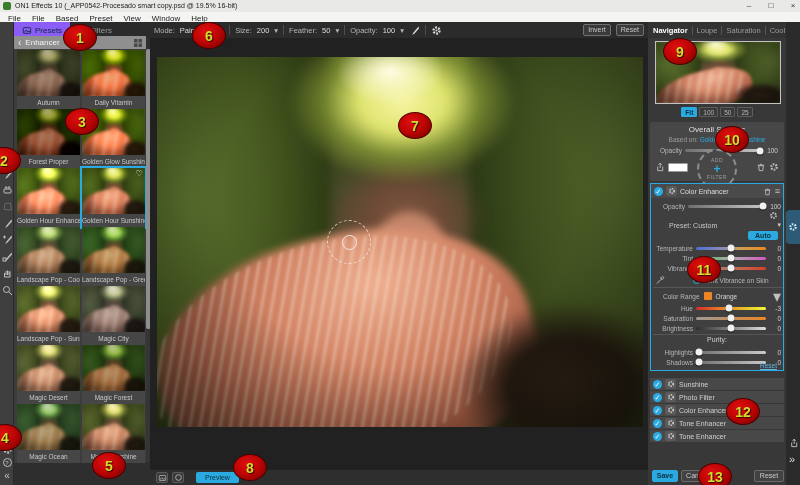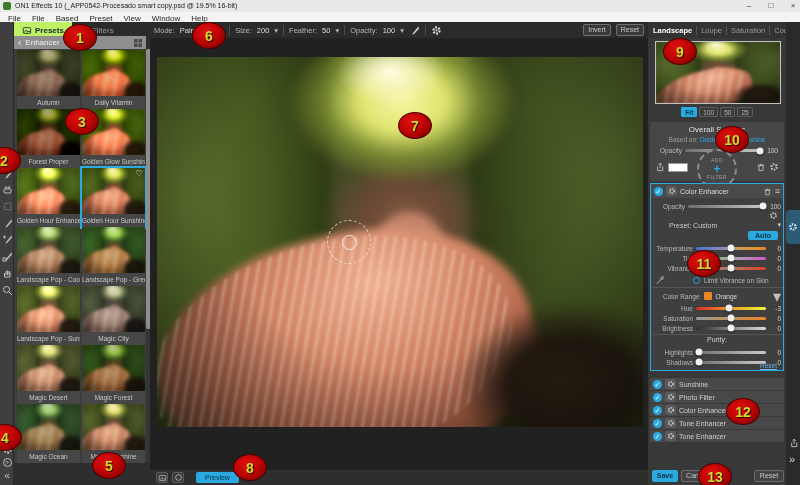--- a/index.html
+++ b/index.html
@@ -5,21 +5,21 @@
   html,body{margin:0;padding:0;background:#111;}
   *{box-sizing:border-box;font-family:"Liberation Sans",sans-serif;}
   .screen{position:relative;width:800px;height:485px;background:#2e2e2e;overflow:hidden;}
   
   .titlebar{position:absolute;left:0;top:0;width:800px;height:12px;background:#e9e9e7;color:#222;font-size:7px;line-height:12px;}
   .menubar{position:absolute;left:0;top:12px;width:800px;height:12px;background:#f4f4f3;color:#222;font-size:8px;display:flex;gap:11px;align-items:flex-end;padding-left:8px;border-bottom:1px solid #c9c9c9;}
   .winctl{position:absolute;top:0;height:12px;font-size:8px;color:#333;line-height:12px;text-align:center;width:18px;}
   
   .tabszone{position:absolute;left:14px;top:22px;width:136px;height:16px;background:#2b2b2b;display:flex;}
   .tab{height:16px;display:flex;align-items:center;gap:3px;padding:0 8px;font-size:8px;color:#9a9a9a;}
-  .tab.on{background:#bef264;color:#0c2b38;font-weight:bold;align-items:center;}
+  .tab.on{background:#8b5cf6;color:#0c2b38;font-weight:normal;align-items:center;}
   .ctoolbar{position:absolute;left:150px;top:22px;width:498px;height:16px;background:#2b2b2b;color:#b5b5b5;font-size:7.5px;display:flex;align-items:center;gap:5px;padding:0 4px;}
   .ctoolbar .sep{width:1px;height:10px;background:#4d4d4d;}
   .ctoolbar b{color:#ddd;font-weight:normal;}
   .tbtn{border:1px solid #707070;background:#3a3a3a;color:#c8c8c8;font-size:7px;padding:1px 4px;border-radius:2px;line-height:8px;}
   .rtabs{position:absolute;left:648px;top:22px;width:152px;height:16px;background:#333;display:flex;align-items:center;font-size:7.5px;color:#9a9a9a;gap:4px;padding-left:5px;}
   .rtabs .sep{width:1px;height:9px;background:#555;}
   .rtabs .on{color:#fff;font-weight:bold;}
   
   .lstrip{position:absolute;left:0;top:22px;width:14px;height:463px;background:#3f3f3f;border-right:1px solid #2a2a2a;}
   .tool{position:absolute;left:1px;width:12px;height:13px;color:#c0c0c0;display:flex;align-items:center;justify-content:center;}
@@ -244,21 +244,21 @@
           <circle cx="5.5" cy="5.5" r="3" stroke-dasharray="1.8 1.3" stroke-width="2.4"></circle>
           <circle cx="5.5" cy="5.5" r="1" fill="#d8d8d8" stroke="none"></circle>
         </svg>
       </span>
     <span style="flex:1;"></span>
     <span class="tbtn">Invert</span>
     <span class="tbtn">Reset</span>
   </div>
 
   <div class="rtabs">
-    <span class="on">Landscape</span>
+    <span class="on">Navigator</span>
       <span class="sep"></span>
     <span>Loupe</span>
       <span class="sep"></span>
     <span>Saturation</span>
       <span class="sep"></span>
     <span>Cool</span>
   </div>
 
   <div class="pheader">
     <span style="font-size:10px;">‹</span>
@@ -802,17 +802,17 @@
   <div class="ann" style="left:80px;top:37px;">1</div>
   <div class="ann" style="left:4px;top:160px;">2</div>
   <div class="ann" style="left:82px;top:121px;">3</div>
   <div class="ann" style="left:5px;top:437px;">4</div>
   <div class="ann" style="left:109px;top:465px;">5</div>
   <div class="ann" style="left:209px;top:35px;">6</div>
   <div class="ann" style="left:415px;top:125px;">7</div>
   <div class="ann" style="left:250px;top:467px;">8</div>
   <div class="ann" style="left:680px;top:51px;">9</div>
   <div class="ann" style="left:732px;top:139px;">10</div>
-  <div class="ann" style="left:704px;top:206px;margin-top:44px;">11</div>
+  <div class="ann" style="left:704px;top:212px;margin-top:44px;">11</div>
   <div class="ann" style="left:743px;top:411px;">12</div>
   <div class="ann" style="left:715px;top:476px;">13</div>
 
 </div>
 
 </body></html>

